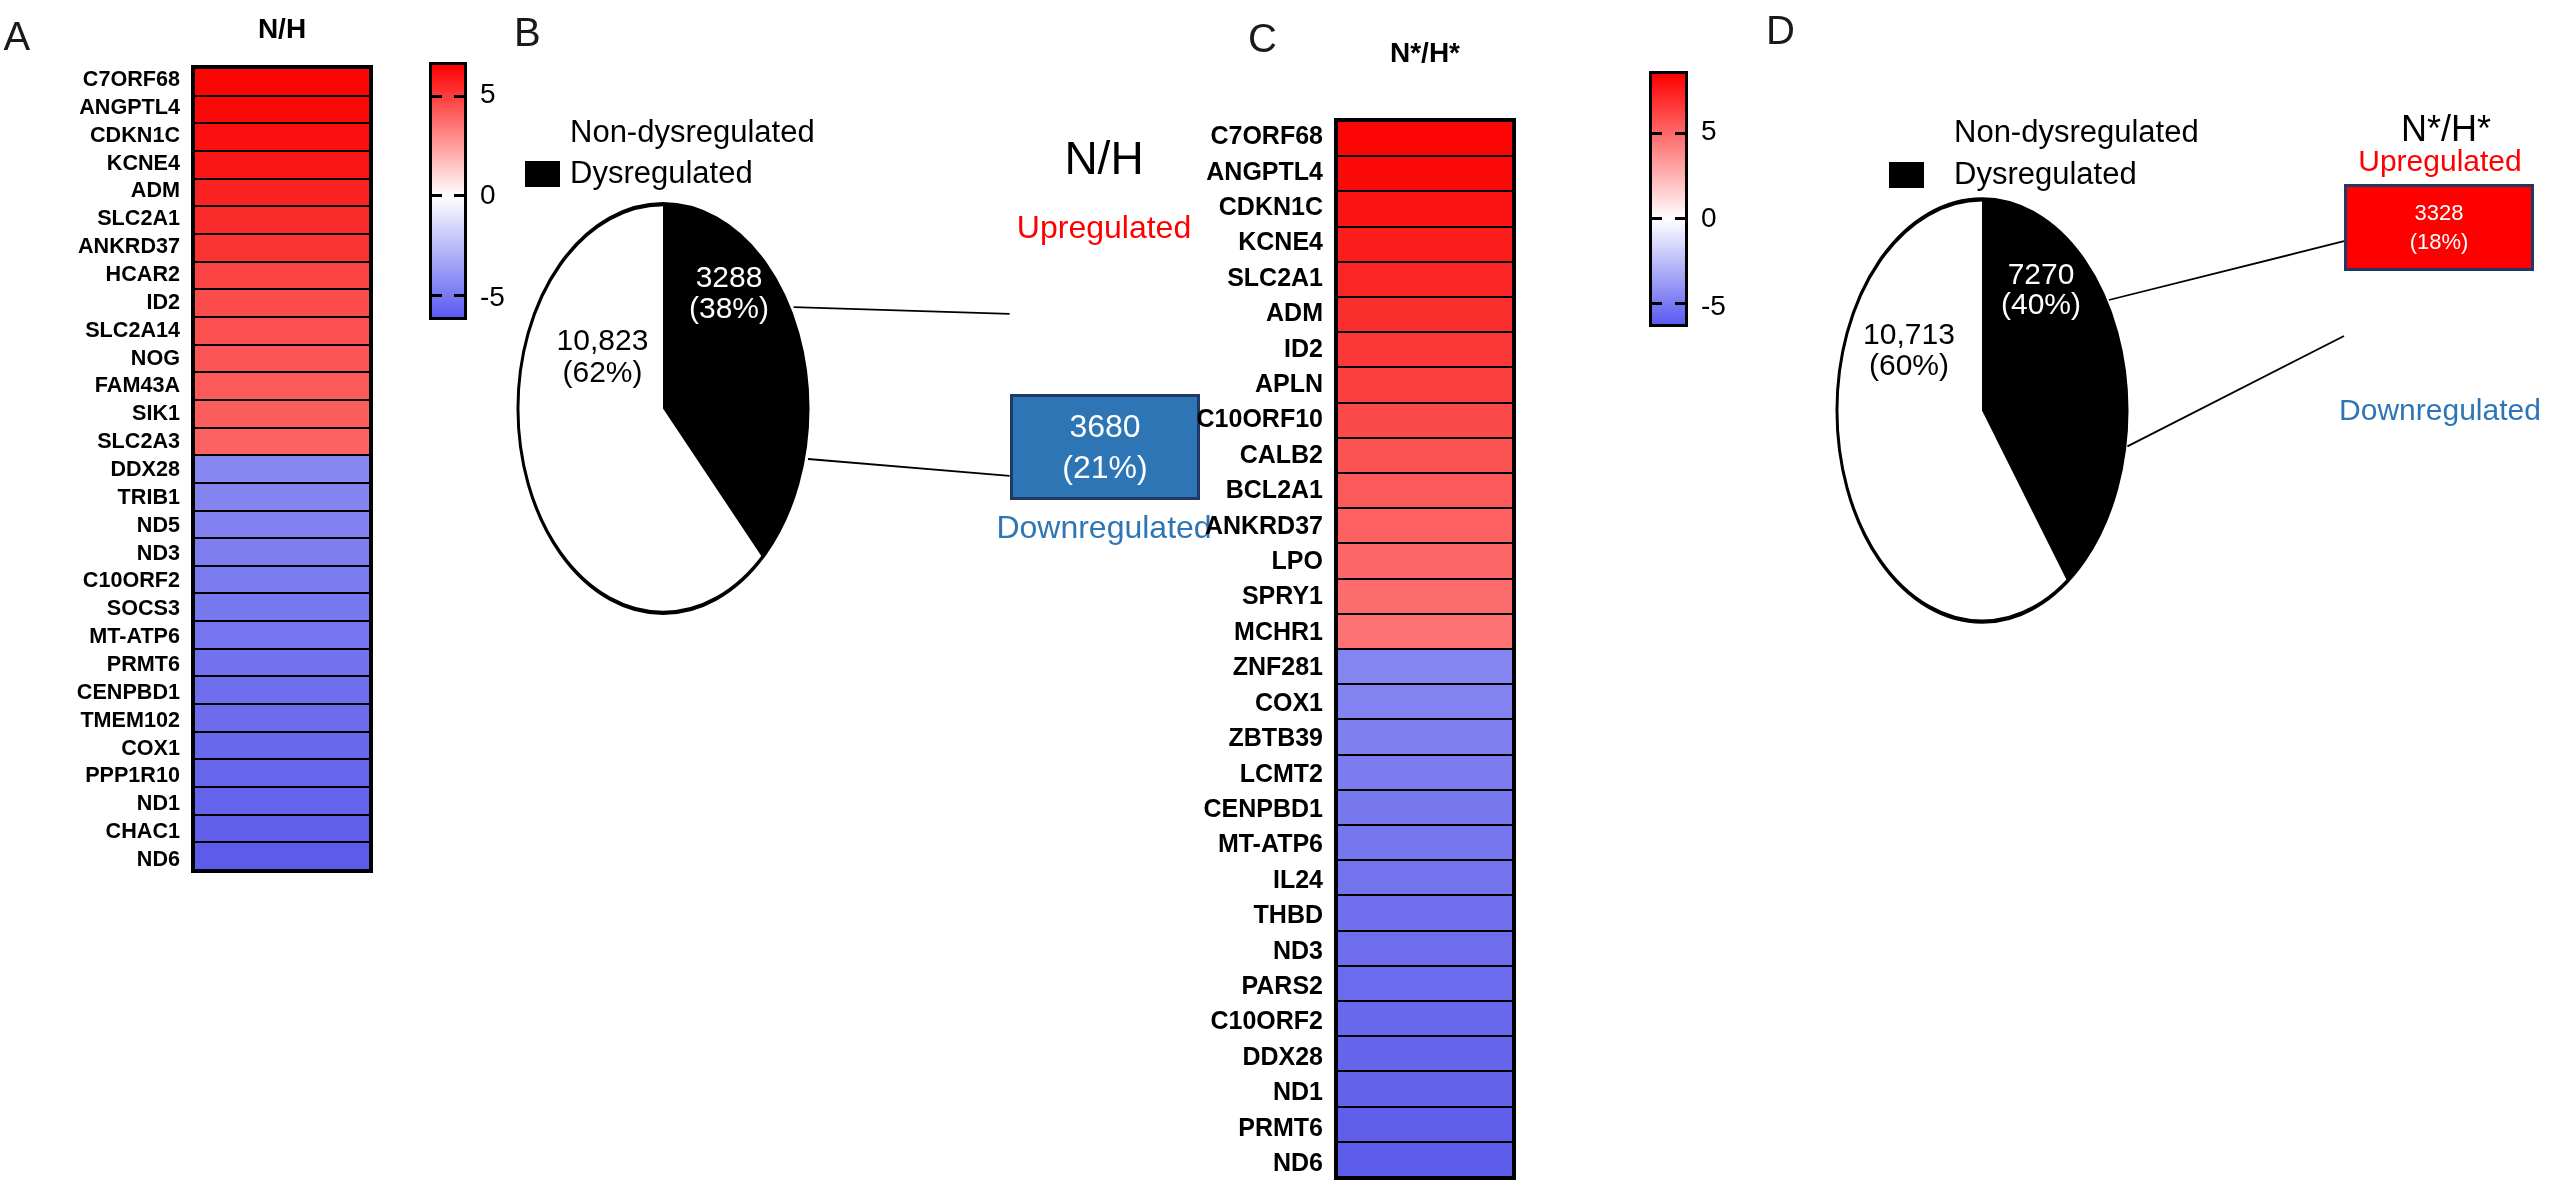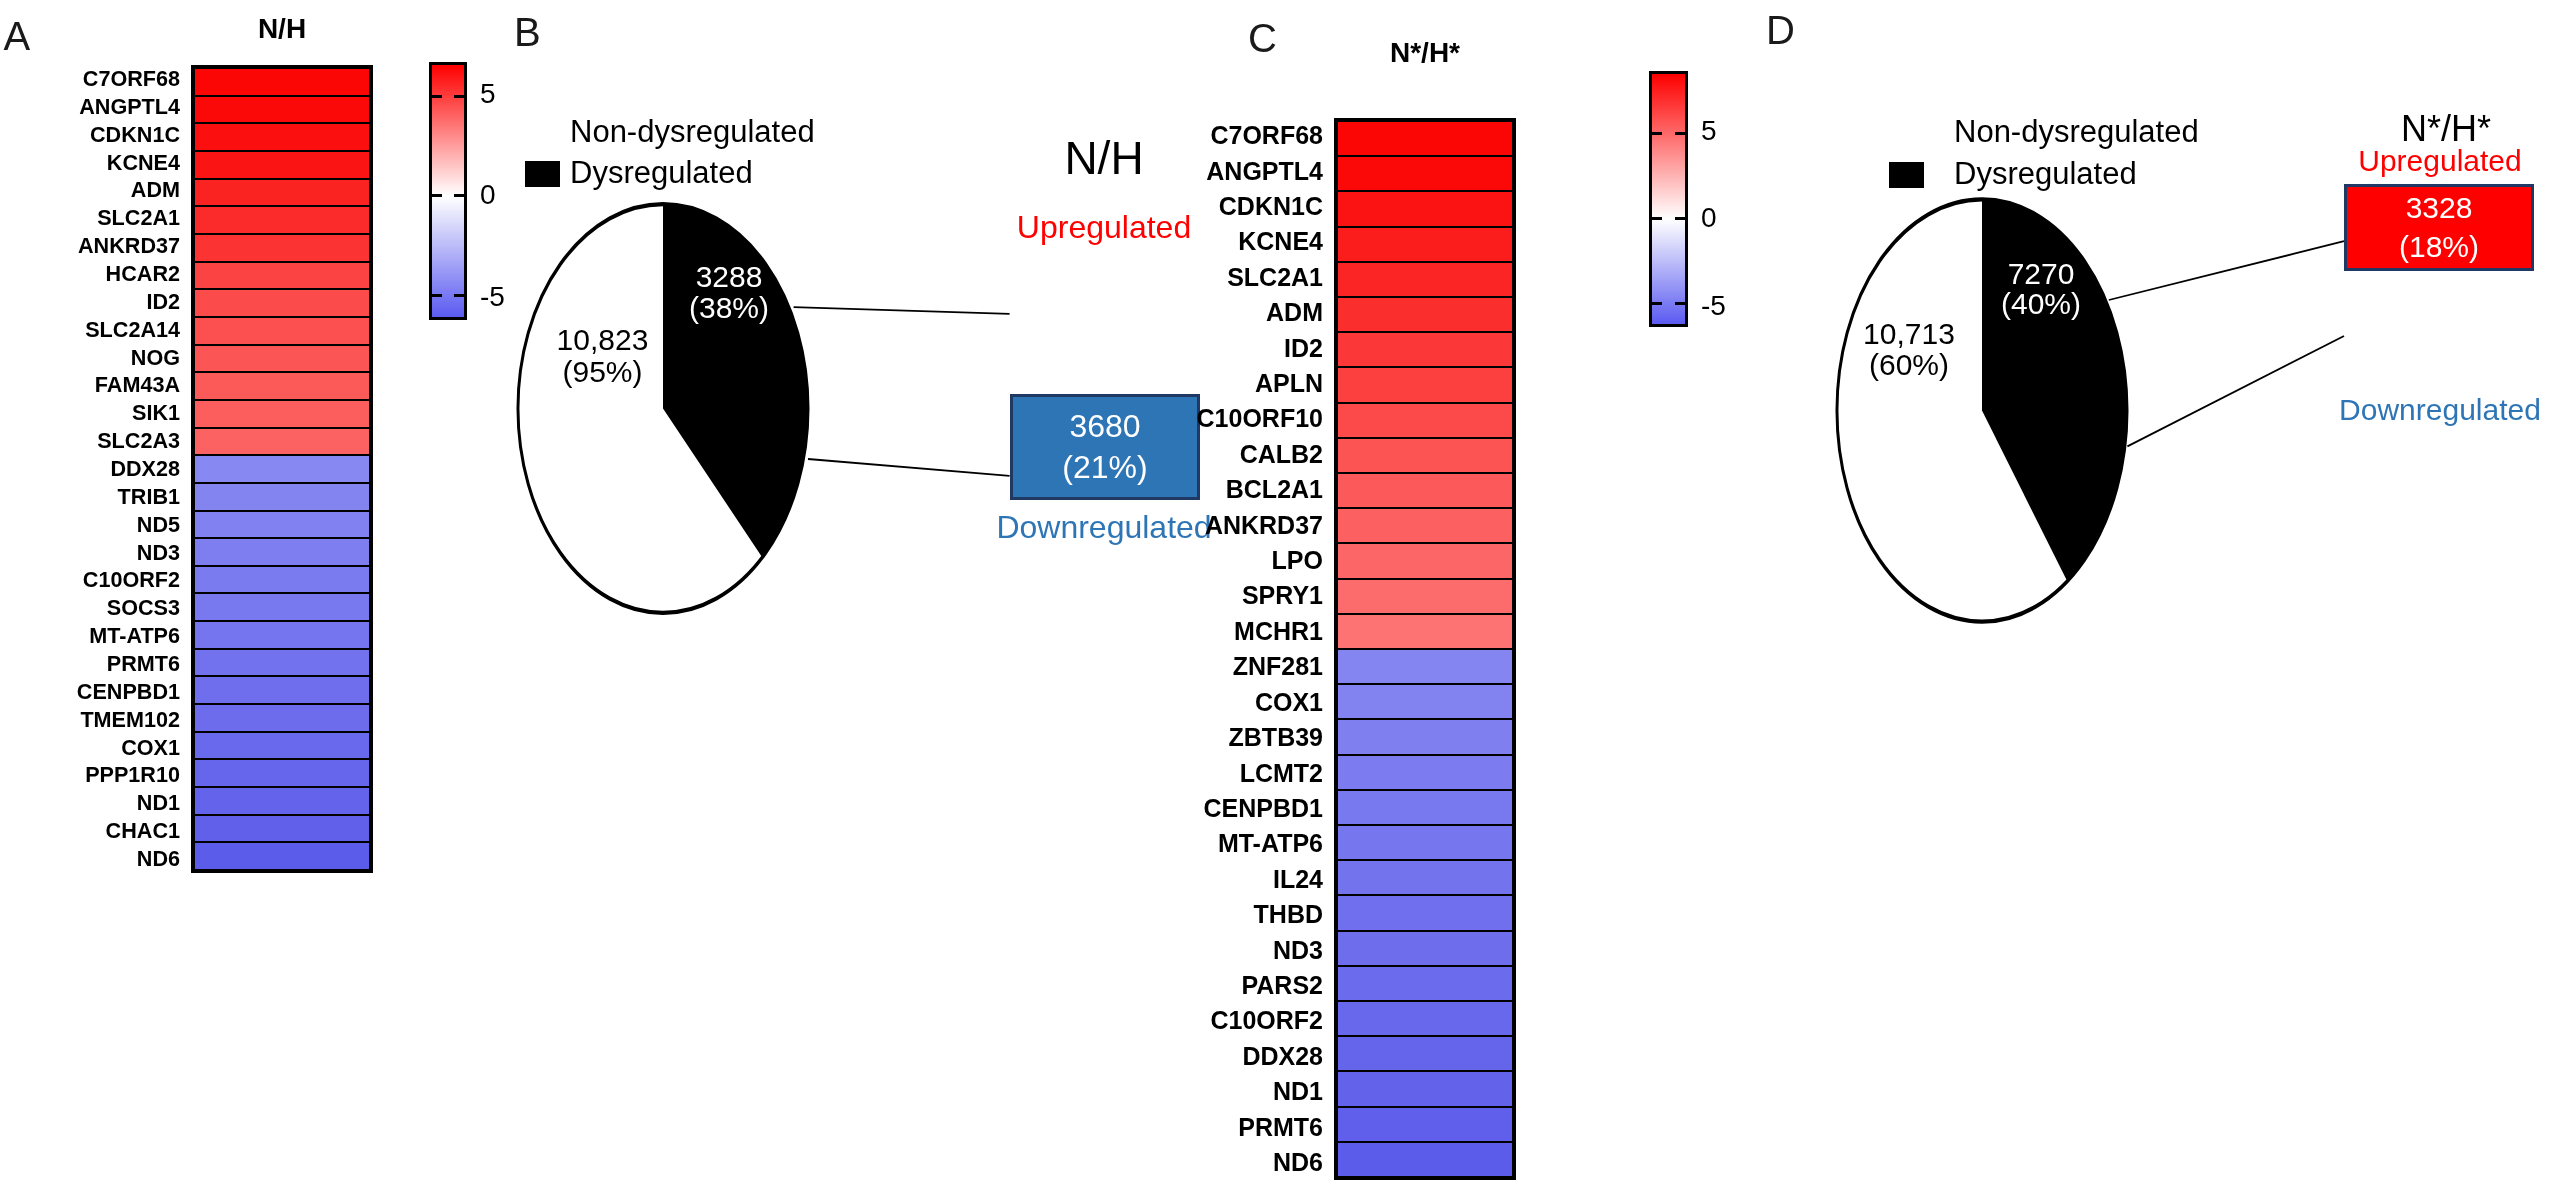--- a/index.html
+++ b/index.html
@@ -126,21 +126,21 @@
   <div class="abs legend-text" style="left:570px;top:155px;">Dysregulated</div>
 
   <svg id="pie-b" class="abs pie" style="left:515px;top:200px;" width="296" height="417" viewBox="0 0 200 200" preserveAspectRatio="none">
     <circle class="pie-white" cx="100" cy="100" r="98" fill="#ffffff" stroke="#000" stroke-width="2"></circle>
     <path class="pie-black" d="M100,100 L100,2 A98,98 0 0 1 167.09,171.44 Z" fill="#000000"></path>
   </svg>
 
   <div class="abs pie-num white-txt" style="left:669px;top:260px;width:120px;">3288</div>
   <div class="abs pie-num white-txt" style="left:669px;top:291px;width:120px;">(38%)</div>
   <div class="abs pie-num" style="left:539px;top:323px;width:127px;">10,823</div>
-  <div class="abs pie-num" style="left:539px;top:355px;width:127px;">(95%)</div>
+  <div class="abs pie-num" style="left:539px;top:355px;width:127px;">(62%)</div>
 
   <div class="abs big-ratio" style="left:1014px;top:131px;width:180px;font-size:46px;">N/H</div>
   <div class="abs updown-label" style="left:984px;top:209px;width:240px;font-size:32px;color:#ff0000;">Upregulated</div>
 
 
   <div class="abs callout-box" style="left:1010px;top:394px;width:190px;height:106px;
         background:#2e75b6;border:3px solid #1f3864;font-size:32px;">
     <div class="num">3680</div>
     <div class="num">(21%)</div>
   </div>
@@ -245,21 +245,21 @@
 
   <div class="abs pie-num white-txt" style="left:1981px;top:257px;width:120px;">7270</div>
   <div class="abs pie-num white-txt" style="left:1981px;top:287px;width:120px;">(40%)</div>
   <div class="abs pie-num" style="left:1844px;top:317px;width:130px;">10,713</div>
   <div class="abs pie-num" style="left:1844px;top:348px;width:130px;">(60%)</div>
 
   <div class="abs big-ratio" style="left:2356px;top:108px;width:180px;font-size:36px;">N*/H*</div>
   <div class="abs updown-label" style="left:2323px;top:144px;width:234px;font-size:30px;color:#ff0000;">Upregulated</div>
 
   <div class="abs callout-box" style="left:2344px;top:184px;width:190px;height:87px;
-        background:#ff0000;border:3px solid #1f3864;font-size:30px;">
+        background:#ff0000;border:3px solid #1f3864;font-size:22px;">
     <div class="num">3328</div>
     <div class="num">(18%)</div>
   </div>
 
 
   <div class="abs updown-label" style="left:2323px;top:393px;width:234px;font-size:30px;color:#2e75b6;">Downregulated</div>
 
   <svg class="abs" style="left:0;top:0;pointer-events:none;" width="2576" height="1197" viewBox="0 0 4292 1995">
     <line x1="1322" y1="512" x2="1682" y2="523" stroke="#000" stroke-width="3"></line>
     <line x1="1346" y1="765" x2="1682" y2="793" stroke="#000" stroke-width="3"></line>

